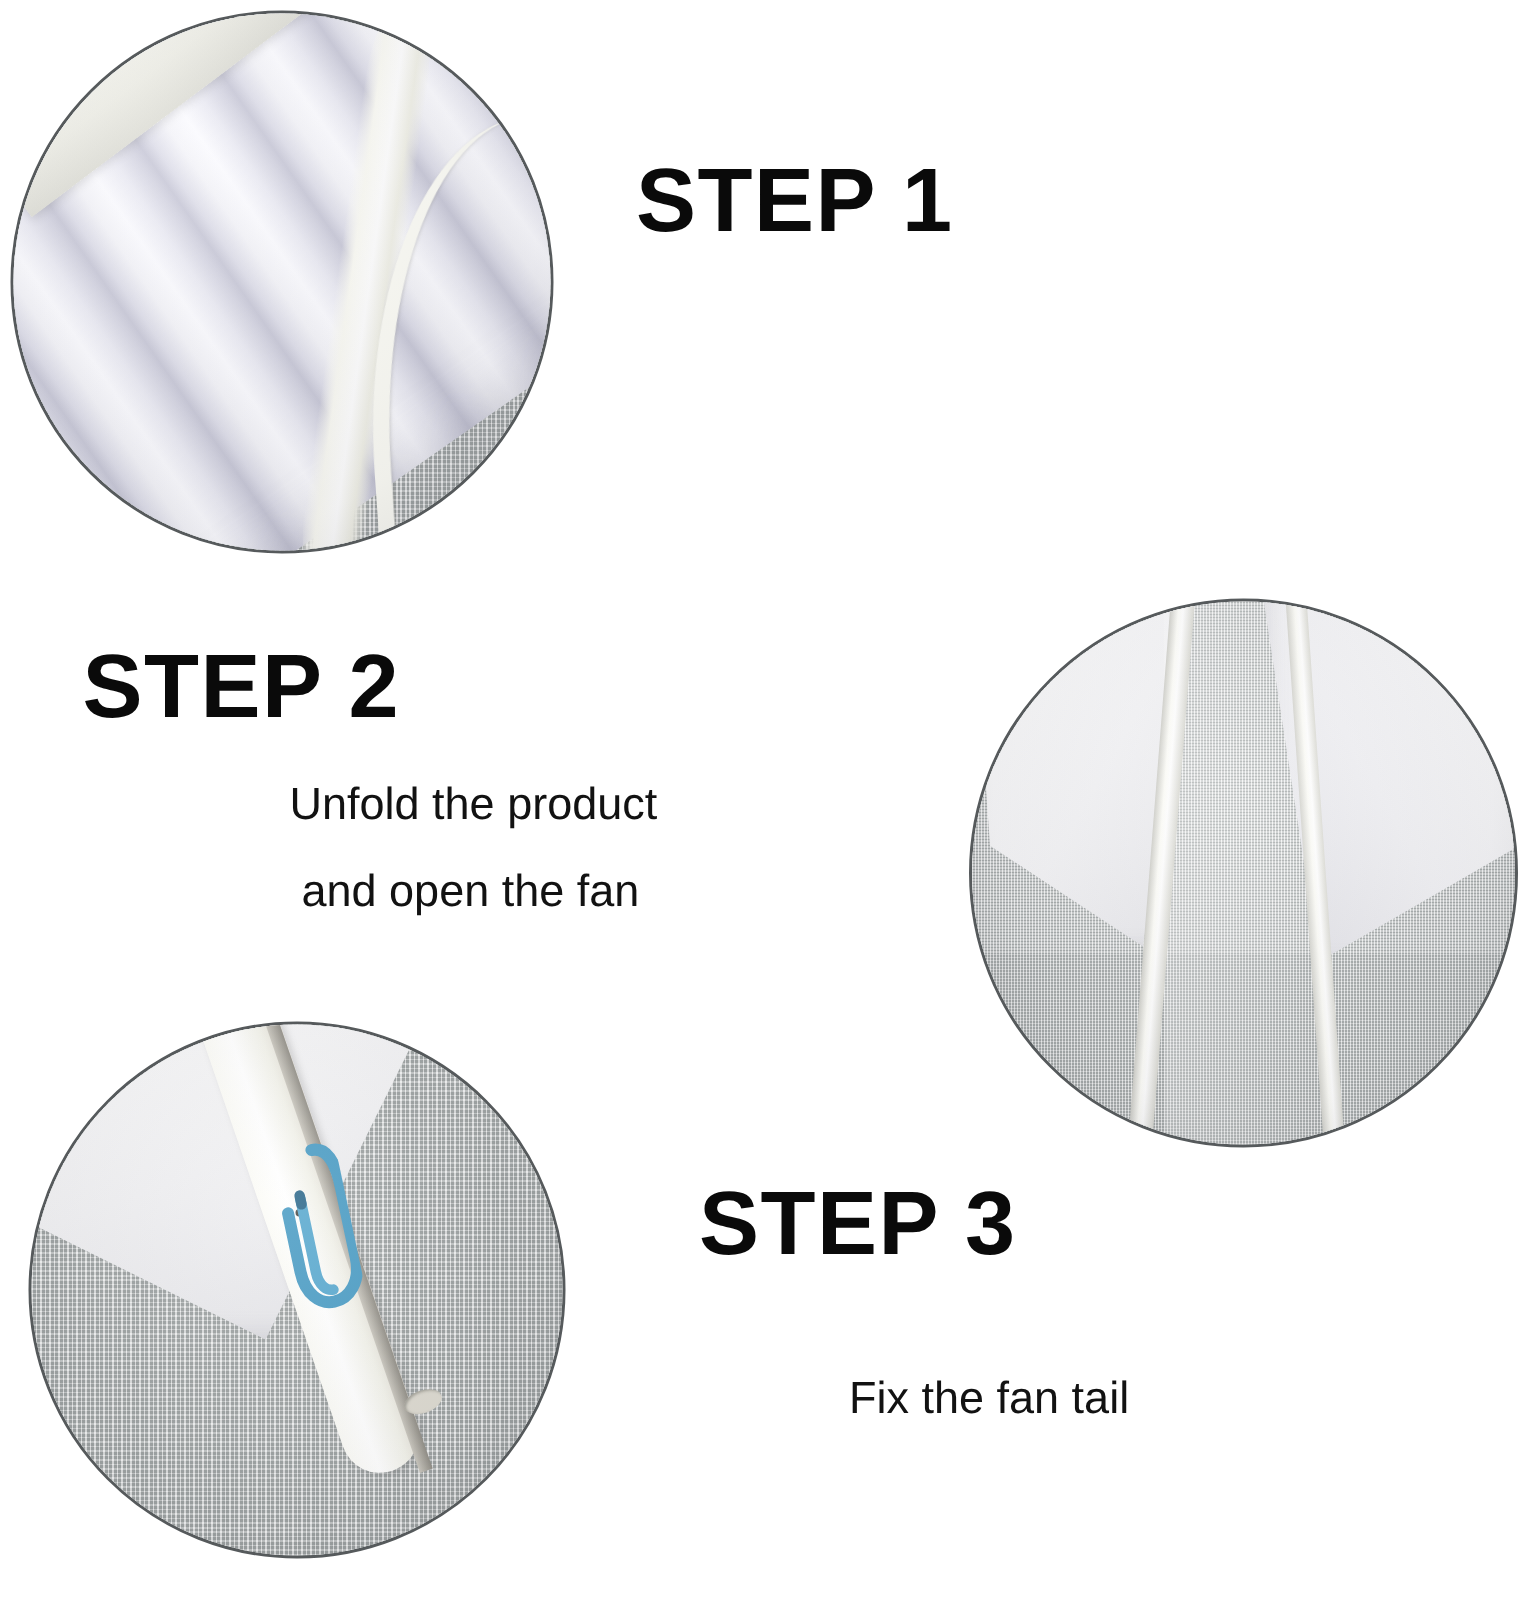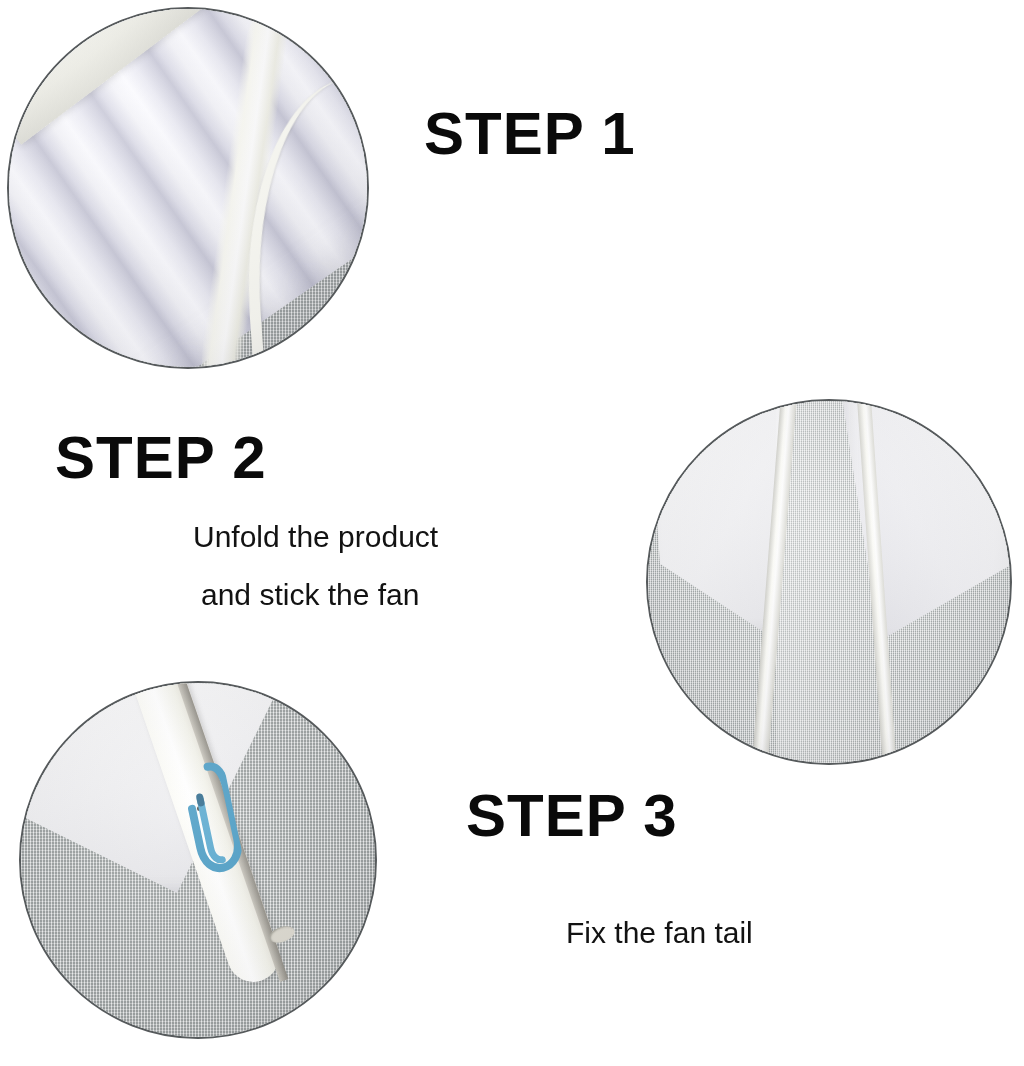--- a/index.html
+++ b/index.html
@@ -231,21 +231,21 @@
   </div>
 </div>
 
 <div class="step-heading" id="heading-step1">STEP 1</div>
 <div class="step-body" id="body-step1">
 </div>
 
 <div class="step-heading" id="heading-step2">STEP 2</div>
 <div class="step-body" id="body-step2">
   <div class="line1">Unfold the product</div>
-  <div class="line2">and stick the fan</div>
+  <div class="line2">and open the fan</div>
 </div>
 
 <div class="photo-circle" id="photo-step2">
   <div class="photo-inner">
     <div class="layer mesh-fine p2-mesh"></div>
     <div class="layer p2-panel-left"></div>
     <div class="layer p2-panel-right"></div>
     <div class="layer p2-center"></div>
     <div class="layer p2-fold-a"></div>
     <div class="layer p2-fold-b"></div>

